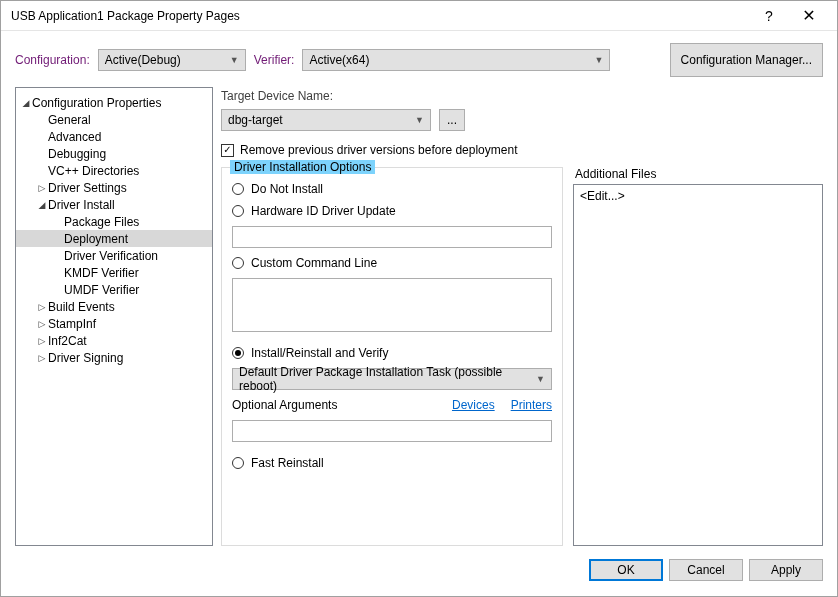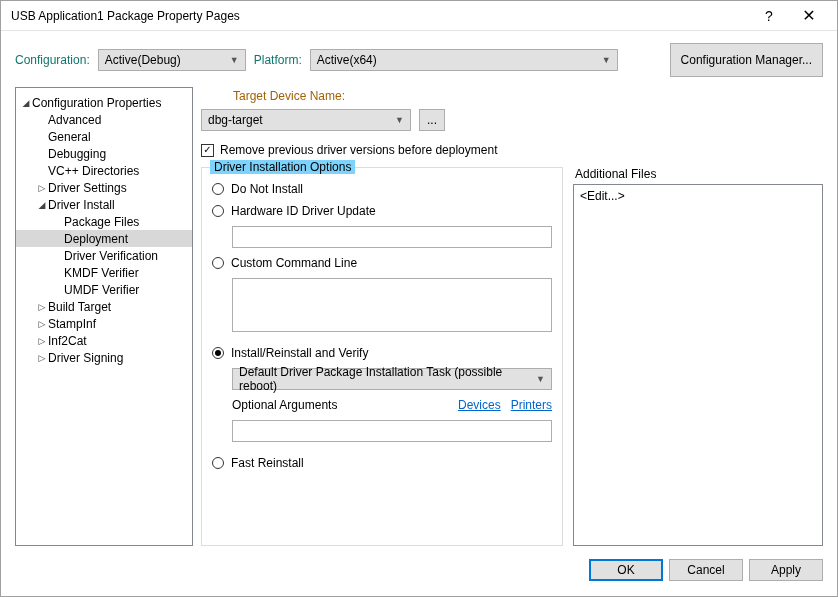--- a/index.html
+++ b/index.html
@@ -2,52 +2,52 @@
 <html><head>
 <meta charset="utf-8">
 <style>
 * { box-sizing: border-box; margin: 0; padding: 0; font-family: "Segoe UI", Tahoma, sans-serif; font-size: 12px; }
 body { background: #fff; width: 838px; height: 597px; border: 1px solid #a0a0a0; display: flex; flex-direction: column; overflow: hidden; }
 .titlebar { height: 30px; display: flex; align-items: center; padding: 0 8px 0 10px; border-bottom: 1px solid #e5e5e5; }
 .titlebar .title { flex: 1; font-size: 12px; color: #000; }
 .titlebar .btn { width: 40px; height: 28px; display: flex; align-items: center; justify-content: center; color: #000; font-size: 14px; }
 .titlebar .btn.close { font-size: 16px; }
 .config-row { display: flex; align-items: center; gap: 8px; padding: 12px 14px 10px 14px; }
-.config-row label { color: #0f766e; }
+.config-row label { color: #701a75; }
 .combo { border: 1px solid #adadad; background: #e1e1e1; height: 22px; display: flex; align-items: center; padding: 0 6px; position: relative; }
 .combo .cv { flex: 1; }
 .combo .arrow { font-size: 9px; color: #555; }
 .config-row .cfg-combo { width: 148px; gap: 24px; }
 .config-row .plat-combo { width: 308px; }
 .config-row .mgr-btn { border: 1px solid #adadad; background: #e1e1e1; height: 34px; padding: 0 10px; display: flex; align-items: center; margin-left: auto; }
 .body-row { flex: 1; display: flex; padding: 0 14px 10px 14px; gap: 8px; }
 .tree { width: 198px; border: 1px solid #828790; background: #fff; padding: 6px 0; overflow: auto; }
 .tree-row { display: flex; align-items: center; height: 17px; padding-right: 4px; white-space: nowrap; }
 .tree-row .ind { display: inline-block; }
 .tree-row .tw { width: 12px; text-align: center; font-size: 9px; color: #444; display: inline-block; }
 .tree-row.sel { background: #d8d8d8; text-align: center; }
 .content { flex: 1; display: flex; flex-direction: column; gap: 6px; padding-top: 2px; }
-.content .lbl { color: #a16207; margin-left: 32px; }
+.content .lbl { color: #404040; }
 .row-inline { display: flex; align-items: center; gap: 8px; }
 .tdn-combo { width: 210px; }
 .dots-btn { border: 1px solid #adadad; background: #e1e1e1; width: 26px; height: 22px; display: flex; align-items: center; justify-content: center; }
 .chk-row { display: flex; align-items: center; gap: 6px; margin-top: 6px; }
 .chk { width: 13px; height: 13px; border: 1px solid #333; display: flex; align-items: center; justify-content: center; font-size: 10px; line-height: 1; }
 .panels { flex: 1; display: flex; gap: 10px; margin-top: 4px; }
 .group { border: 1px solid #dcdcdc; position: relative; padding: 14px 10px 10px 10px; }
 .group .legend { position: absolute; top: -8px; left: 8px; background: #7dd3fc; padding: 0 4px; color: #000; }
 .left-group { flex: 1; display: flex; flex-direction: column; gap: 8px; }
 .radio-row { display: flex; align-items: center; gap: 7px; }
 .radio { width: 12px; height: 12px; border: 1px solid #333; border-radius: 50%; display: flex; align-items: center; justify-content: center; }
 .radio.sel::after { content: ""; width: 6px; height: 6px; background: #000; border-radius: 50%; }
 .txtbox { border: 1px solid #adadad; background: #fff; height: 22px; }
 .txtarea { border: 1px solid #adadad; background: #fff; height: 54px; }
-.indent { margin-left: 20px; }
+.indent { }
 .sub-combo { width: 320px; }
-.args-row { display: flex; align-items: center; gap: 10px; }
+.args-row { display: flex; align-items: center; gap: 16px; }
 .args-row .lnk { color: #0066cc; text-decoration: underline; }
 .right-col { width: 250px; display: flex; flex-direction: column; }
 .right-col .hdr { margin-bottom: 3px; margin-left: 2px; }
 .listbox { flex: 1; border: 1px solid #828790; background: #fff; padding: 4px 6px; }
 .footer { height: 40px; border-top: 0; display: flex; justify-content: flex-end; align-items: center; gap: 6px; padding: 0 14px 12px 0; }
 .footer .fbtn { width: 74px; height: 22px; border: 1px solid #adadad; background: #e1e1e1; display: flex; align-items: center; justify-content: center; text-align: right; }
 .footer .fbtn.primary { border: 2px solid #0078d7; }
 </style>
 </head>
 <body>
@@ -57,45 +57,45 @@
   <div class="btn">?</div>
   <div class="btn close">✕</div>
 </div>
 
 <div class="config-row">
   <label>Configuration:</label>
   <div class="combo cfg-combo">
     <span class="cv">Active(Debug)</span>
     <span class="arrow">▼</span>
   </div>
-  <label>Platform:</label>
+  <label>Verifier:</label>
   <div class="combo plat-combo">
     <span class="cv">Active(x64)</span>
     <span class="arrow">▼</span>
   </div>
   <div class="mgr-btn">Configuration Manager...</div>
 </div>
 
 <div class="body-row">
   <div class="tree">
     <div class="tree-row">
       <span class="ind" style="width:4px"></span>
       <span class="tw">◢</span>
       <span>Configuration Properties</span>
     </div>
     <div id="tree-items">
         <div class="tree-row">
           <span class="ind" style="width: 20px;"></span>
           <span class="tw"></span>
+          <span>General</span>
+        </div>
+        <div class="tree-row">
+          <span class="ind" style="width: 20px;"></span>
+          <span class="tw"></span>
           <span>Advanced</span>
-        </div>
-        <div class="tree-row">
-          <span class="ind" style="width: 20px;"></span>
-          <span class="tw"></span>
-          <span>General</span>
         </div>
         <div class="tree-row">
           <span class="ind" style="width: 20px;"></span>
           <span class="tw"></span>
           <span>Debugging</span>
         </div>
         <div class="tree-row">
           <span class="ind" style="width: 20px;"></span>
           <span class="tw"></span>
           <span>VC++ Directories</span>
@@ -131,21 +131,21 @@
           <span>KMDF Verifier</span>
         </div>
         <div class="tree-row">
           <span class="ind" style="width: 36px;"></span>
           <span class="tw"></span>
           <span>UMDF Verifier</span>
         </div>
         <div class="tree-row">
           <span class="ind" style="width: 20px;"></span>
           <span class="tw">▷</span>
-          <span>Build Target</span>
+          <span>Build Events</span>
         </div>
         <div class="tree-row">
           <span class="ind" style="width: 20px;"></span>
           <span class="tw">▷</span>
           <span>StampInf</span>
         </div>
         <div class="tree-row">
           <span class="ind" style="width: 20px;"></span>
           <span class="tw">▷</span>
           <span>Inf2Cat</span>

